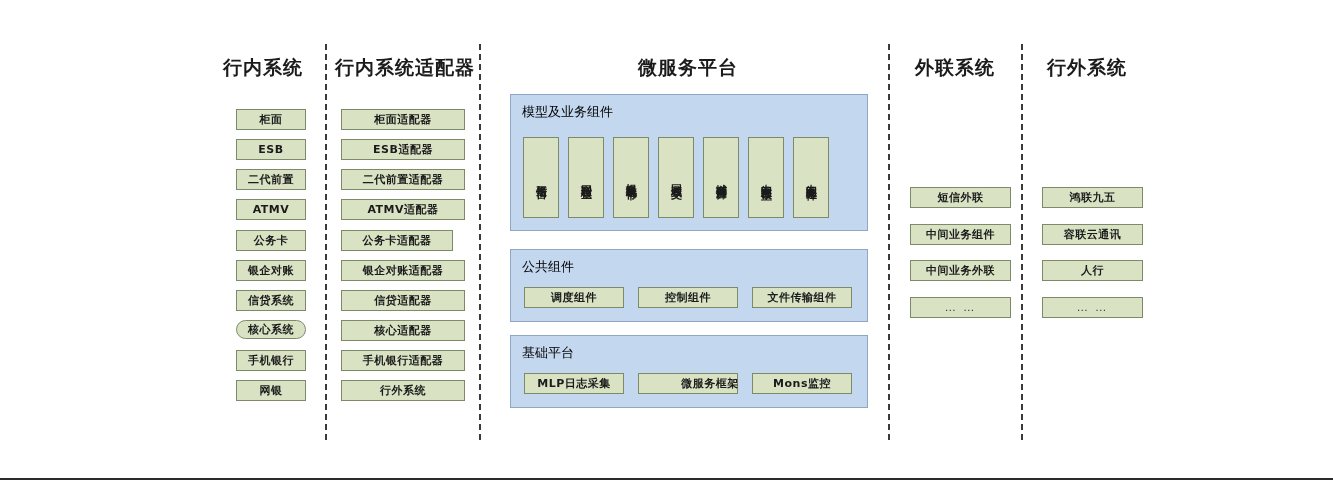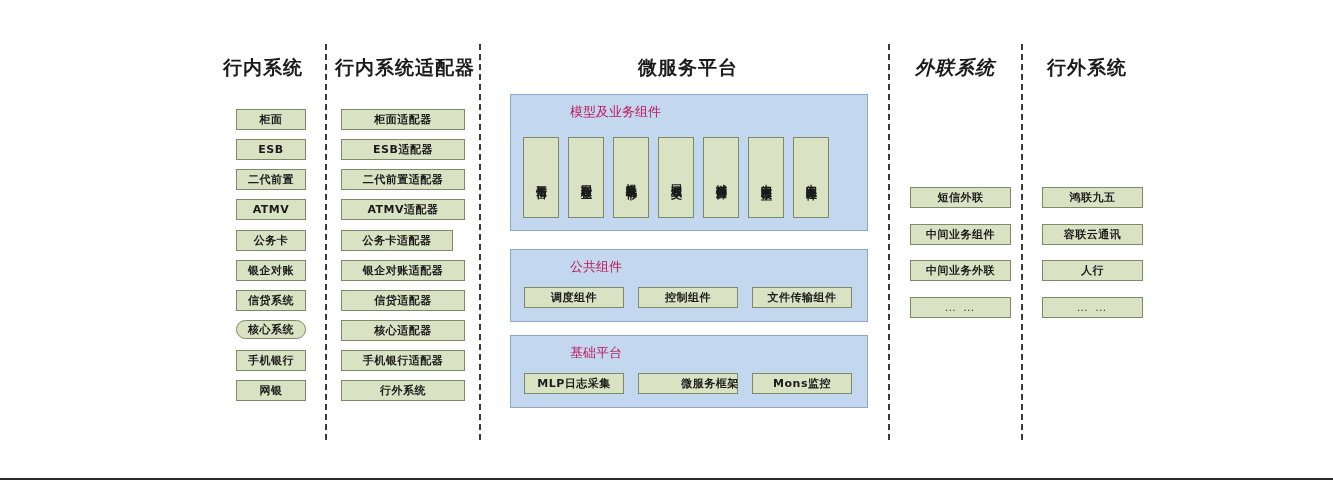--- a/index.html
+++ b/index.html
@@ -85,42 +85,41 @@
   .panel {
     position: absolute;
     background: #c3d7ef;
     border: 1px solid #8fa7c4;
     box-sizing: border-box;
   }
   .panel-title {
     position: absolute;
     font-size: 13px;
     font-weight: normal;
-    color: #be185d;
+    color: #000000;
     white-space: nowrap;
-    margin-left: 48px;
   }
 </style>
 </head>
 <body>
 
 <div id="canvas">
 
   <div class="divider" style="left:325px;"></div>
   <div class="divider" style="left:479px;"></div>
   <div class="divider" style="left:888px;"></div>
   <div class="divider" style="left:1021px;"></div>
 
   <div class="col-title" style="left:208px; top:55px; width:110px;">行内系统</div>
 
   <div class="col-title" style="left:335px; top:55px; width:140px;">行内系统适配器</div>
 
   <div class="col-title" style="left:588px; top:55px; width:200px;">微服务平台</div>
 
-  <div class="col-title" style="left:900px; top:55px; width:110px;font-style:italic;">外联系统</div>
+  <div class="col-title" style="left:900px; top:55px; width:110px;">外联系统</div>
 
   <div class="col-title" style="left:1032px; top:55px; width:110px;">行外系统</div>
 
   <div class="node" style="left:236px; top:109px; width:70px; height:21px;">柜面</div>
   <div class="node" style="left:236px; top:139px; width:70px; height:21px;">ESB</div>
   <div class="node" style="left:236px; top:169px; width:70px; height:21px;">二代前置</div>
   <div class="node" style="left:236px; top:199px; width:70px; height:21px;">ATMV</div>
   <div class="node" style="left:236px; top:230px; width:70px; height:21px;">公务卡</div>
   <div class="node" style="left:236px; top:260px; width:70px; height:21px;">银企对账</div>
   <div class="node" style="left:236px; top:290px; width:70px; height:21px;">信贷系统</div>

